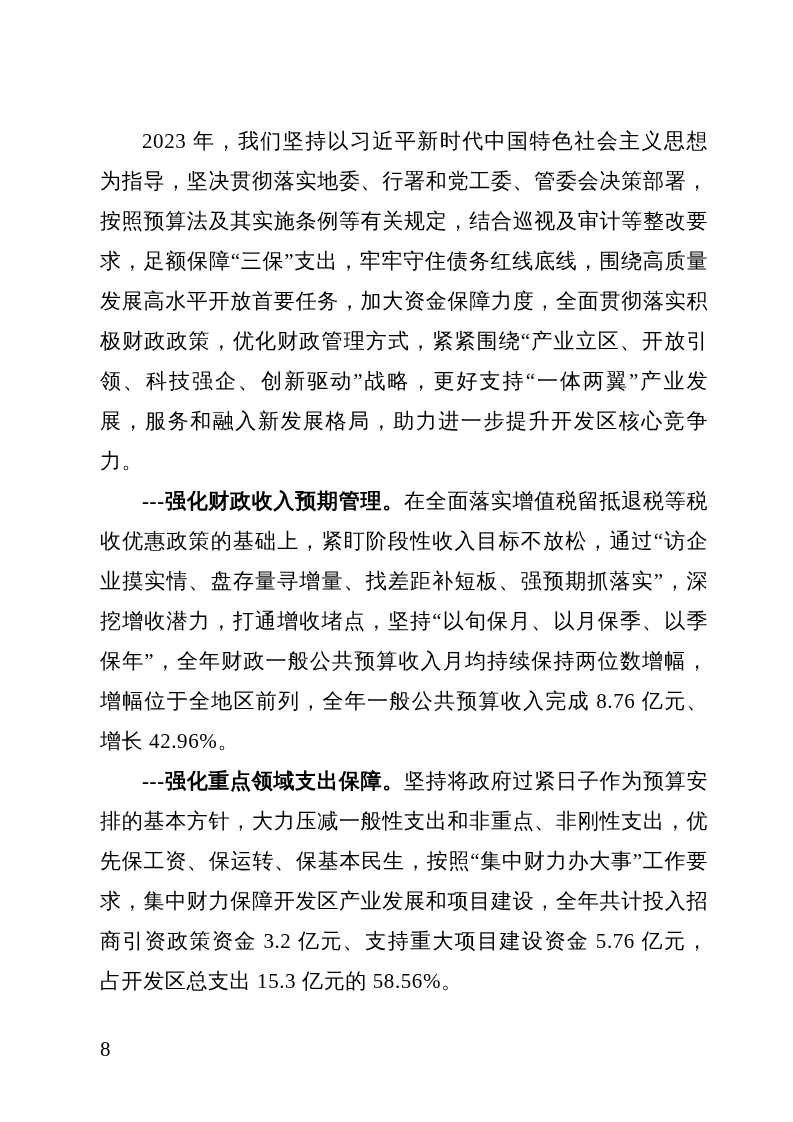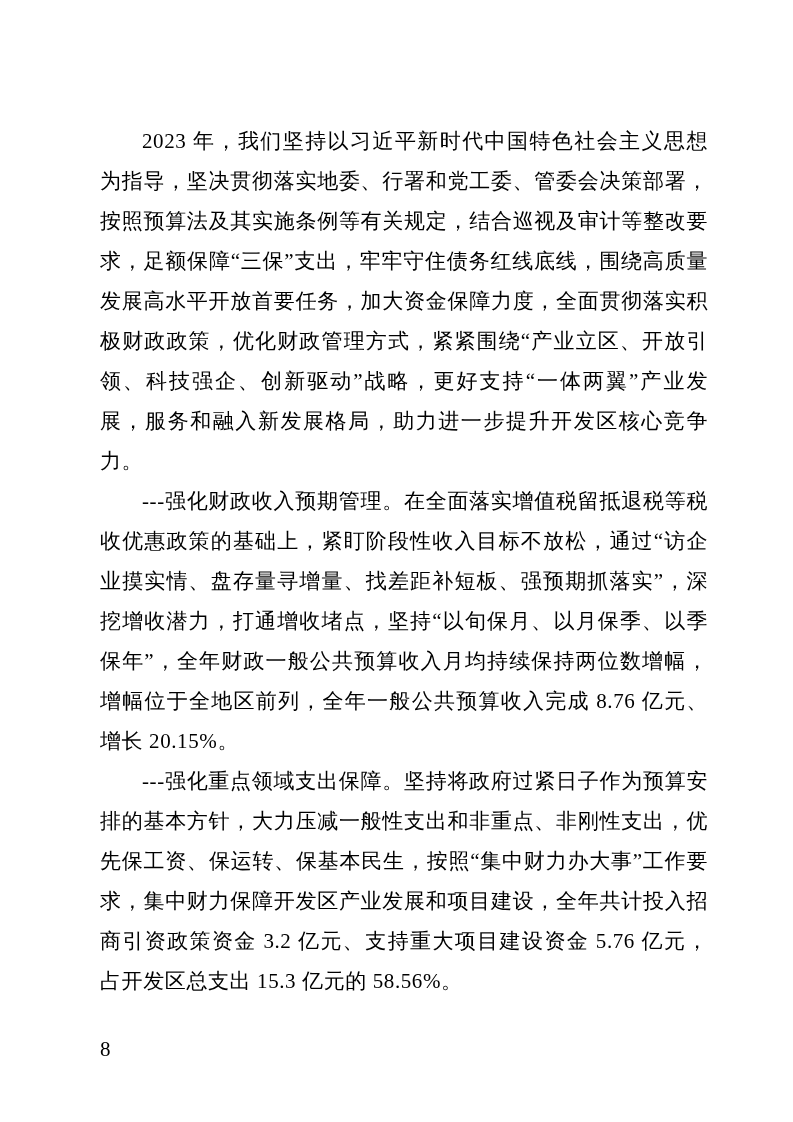--- a/index.html
+++ b/index.html
@@ -28,40 +28,40 @@
     letter-spacing: 0.6px;
   }
   .para {
     text-indent: 2em;
     margin: 0;
   }
   .heading {
     font-weight: bold;
   }
   .lead {
-    font-weight: normal;
+    font-weight: bold;
     margin-top: 25px;
   }
   .page-number {
     position: absolute;
     left: 100px;
     top: 1036px;
     font-size: 21px;
     line-height: 26px;
   }
 </style>
 </head>
 <body>
 
 <div class="page">
   <div class="content">
 
     <p class="para"><span>2023 年，我们坚持以习近平新时代中国特色社会主义思想为指导，坚决贯彻落实地委、行署和党工委、管委会决策部署，按照预算法及其实施条例等有关规定，结合巡视及审计等整改要求，足额保障“三保”支出，牢牢守住债务红线底线，围绕高质量发展高水平开放首要任务，加大资金保障力度，全面贯彻落实积极财政政策，优化财政管理方式，紧紧围绕“产业立区、开放引领、科技强企、创新驱动”战略，更好支持“一体两翼”产业发展，服务和融入新发展格局，助力进一步提升开发区核心竞争力。</span></p>
 
 
-    <p class="para"><span class="lead">---强化财政收入预期管理。</span><span>在全面落实增值税留抵退税等税收优惠政策的基础上，紧盯阶段性收入目标不放松，通过“访企业摸实情、盘存量寻增量、找差距补短板、强预期抓落实”，深挖增收潜力，打通增收堵点，坚持“以旬保月、以月保季、以季保年”，全年财政一般公共预算收入月均持续保持两位数增幅，增幅位于全地区前列，全年一般公共预算收入完成 8.76 亿元、增长 20.15%。</span></p>
+    <p class="para"><span class="lead">---强化财政收入预期管理。</span><span>在全面落实增值税留抵退税等税收优惠政策的基础上，紧盯阶段性收入目标不放松，通过“访企业摸实情、盘存量寻增量、找差距补短板、强预期抓落实”，深挖增收潜力，打通增收堵点，坚持“以旬保月、以月保季、以季保年”，全年财政一般公共预算收入月均持续保持两位数增幅，增幅位于全地区前列，全年一般公共预算收入完成 8.76 亿元、增长 42.96%。</span></p>
 
     <p class="para"><span class="lead">---强化重点领域支出保障。</span><span>坚持将政府过紧日子作为预算安排的基本方针，大力压减一般性支出和非重点、非刚性支出，优先保工资、保运转、保基本民生，按照“集中财力办大事”工作要求，集中财力保障开发区产业发展和项目建设，全年共计投入招商引资政策资金 3.2 亿元、支持重大项目建设资金 5.76 亿元，占开发区总支出 15.3 亿元的 58.56%。</span></p>
 
   </div>
 
   <div class="page-number">8</div>
 </div>
 
 </body></html>

